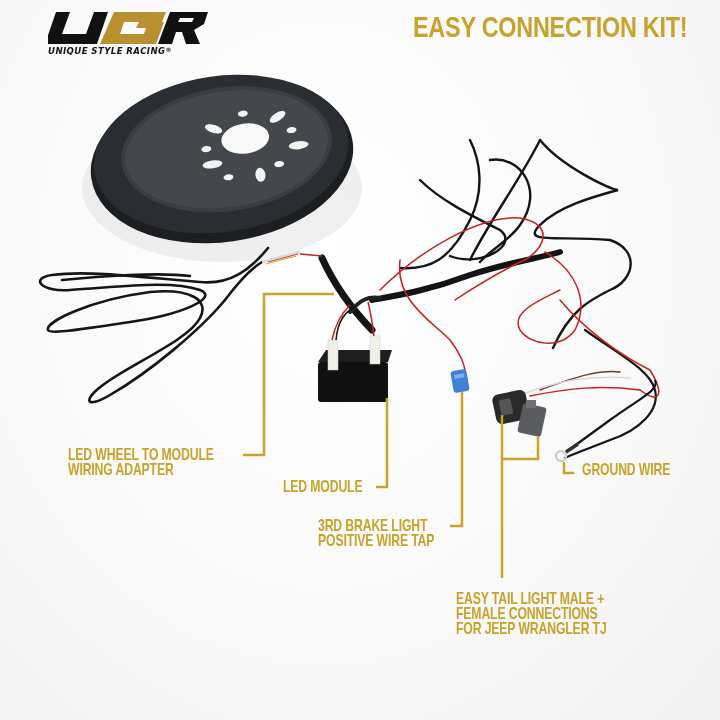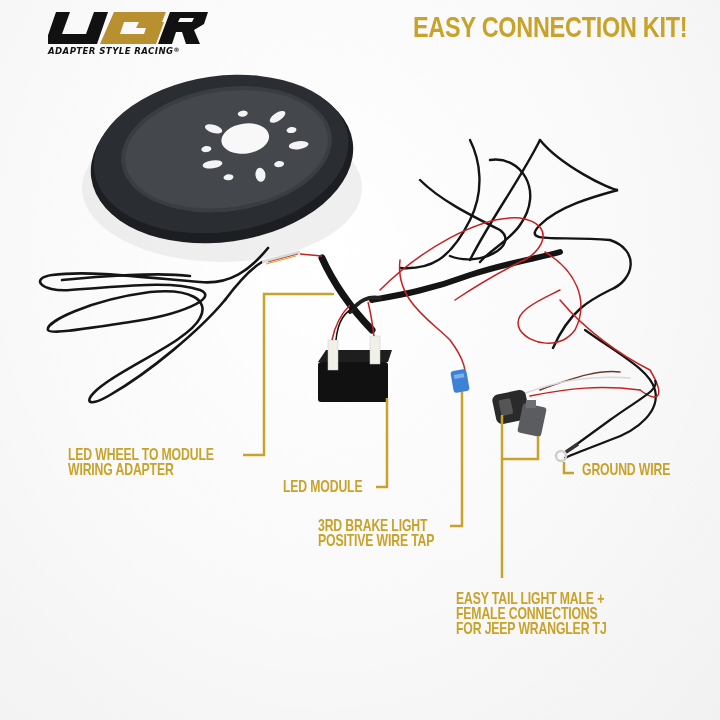--- a/index.html
+++ b/index.html
@@ -55,21 +55,21 @@
     <svg width="160" height="36" viewBox="0 0 160 36">
 
       <polygon points="8,2 22,2 14,24 38,24 46,2 60,2 49,34 -3,34" fill="#111"></polygon>
 
       <polygon points="66,2 118,2 114,12 76,12 72,24 96,24 98,18 88,18 91,12 116,12 108,34 52,34" fill="#b8902f"></polygon>
 
       <polygon points="122,2 160,2 156,14 146,20 152,34 138,34 134,22 128,22 124,34 110,34" fill="#111"></polygon>
       <polygon points="130,12 144,12 146,8 132,8" fill="#f7f7f7"></polygon>
     </svg>
     <div class="logo-sub">
-      <span>ADAPTER STYLE RACING</span><span style="font-size:6px;vertical-align:top;">®</span>
+      <span>UNIQUE STYLE RACING</span><span style="font-size:6px;vertical-align:top;">®</span>
     </div>
   </div>
 
   <div class="headline">EASY CONNECTION KIT!</div>
 
   <svg class="photo" width="720" height="720" viewBox="0 0 720 720">
 
     <ellipse cx="222" cy="188" rx="140" ry="74" fill="#e4e4e4" opacity="0.6"></ellipse>
 
     <g transform="rotate(-8 222 160)">

